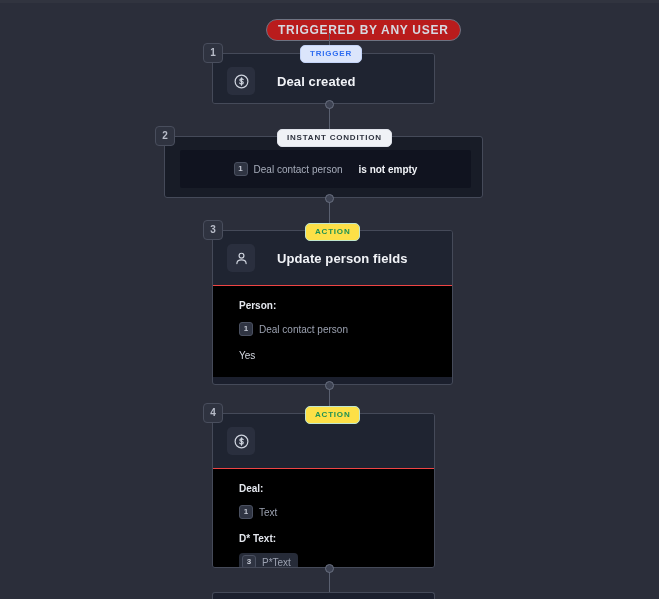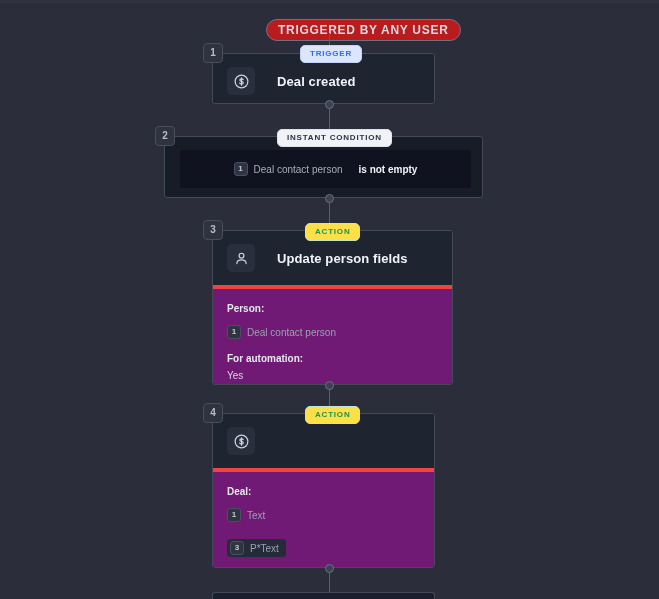--- a/index.html
+++ b/index.html
@@ -123,23 +123,23 @@
 
   .card-title {
     margin-left: 22px;
     font-size: 13px;
     font-weight: bold;
     color: #f1f3f7;
     letter-spacing: 0.1px;
   }
 
   .card-body {
-    background: #701a75;
-    border-top: 4px solid #ef4444;
-    padding: 14px 14px 16px 14px;
+    background: #000000;
+    border-top: 1px solid #ef4444;
+    padding: 14px 14px 16px 26px;
   }
 
   .field-label {
     font-size: 10px;
     font-weight: bold;
     color: #e4e7ee;
     margin-bottom: 6px;
   }
 
   .field-plain {
@@ -305,21 +305,20 @@
     </div>
     <div class="card-body">
       <div class="field-group">
         <div class="field-label">Person:</div>
         <div class="field-chip">
           <span class="chip-num">1</span>
           <span class="chip-text">Deal contact person</span>
         </div>
       </div>
       <div class="field-group">
-        <div class="field-label">For automation:</div>
         <div class="field-plain">Yes</div>
       </div>
     </div>
   </div>
 
   <div class="conn-dot" style="left:325px; top:381px;"></div>
   <div class="conn-line" style="left:329px; top:385px; height:28px;"></div>
 
   <div class="step-num" style="left:203px; top:403px;">4</div>
 
@@ -337,20 +336,21 @@
     </div>
     <div class="card-body">
       <div class="field-group">
         <div class="field-label">Deal:</div>
         <div class="field-chip">
           <span class="chip-num">1</span>
           <span class="chip-text">Text</span>
         </div>
       </div>
       <div class="field-group">
+        <div class="field-label">D* Text:</div>
         <div class="field-chip boxed">
           <span class="chip-num">3</span>
           <span class="chip-text">P*Text</span>
         </div>
       </div>
     </div>
   </div>
 
   <div class="conn-dot" style="left:325px; top:564px;"></div>
   <div class="conn-line" style="left:329px; top:568px; height:24px;"></div>

